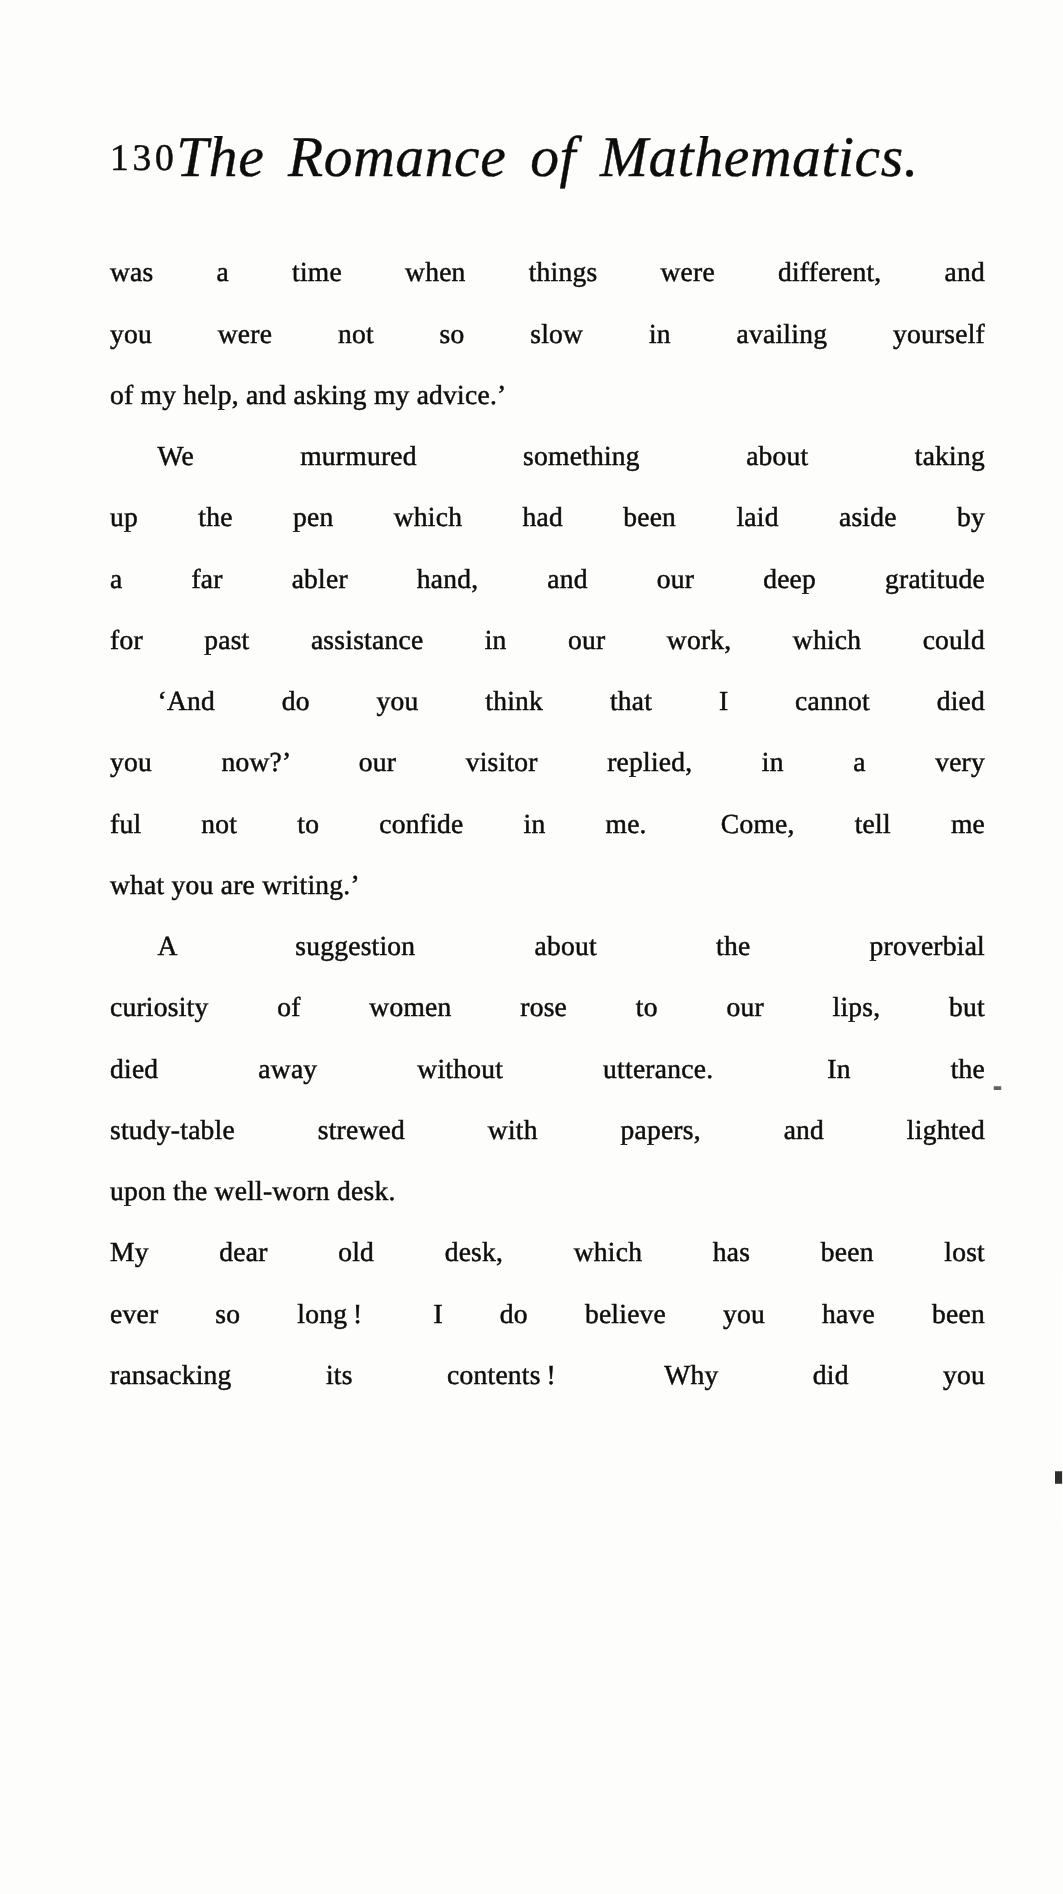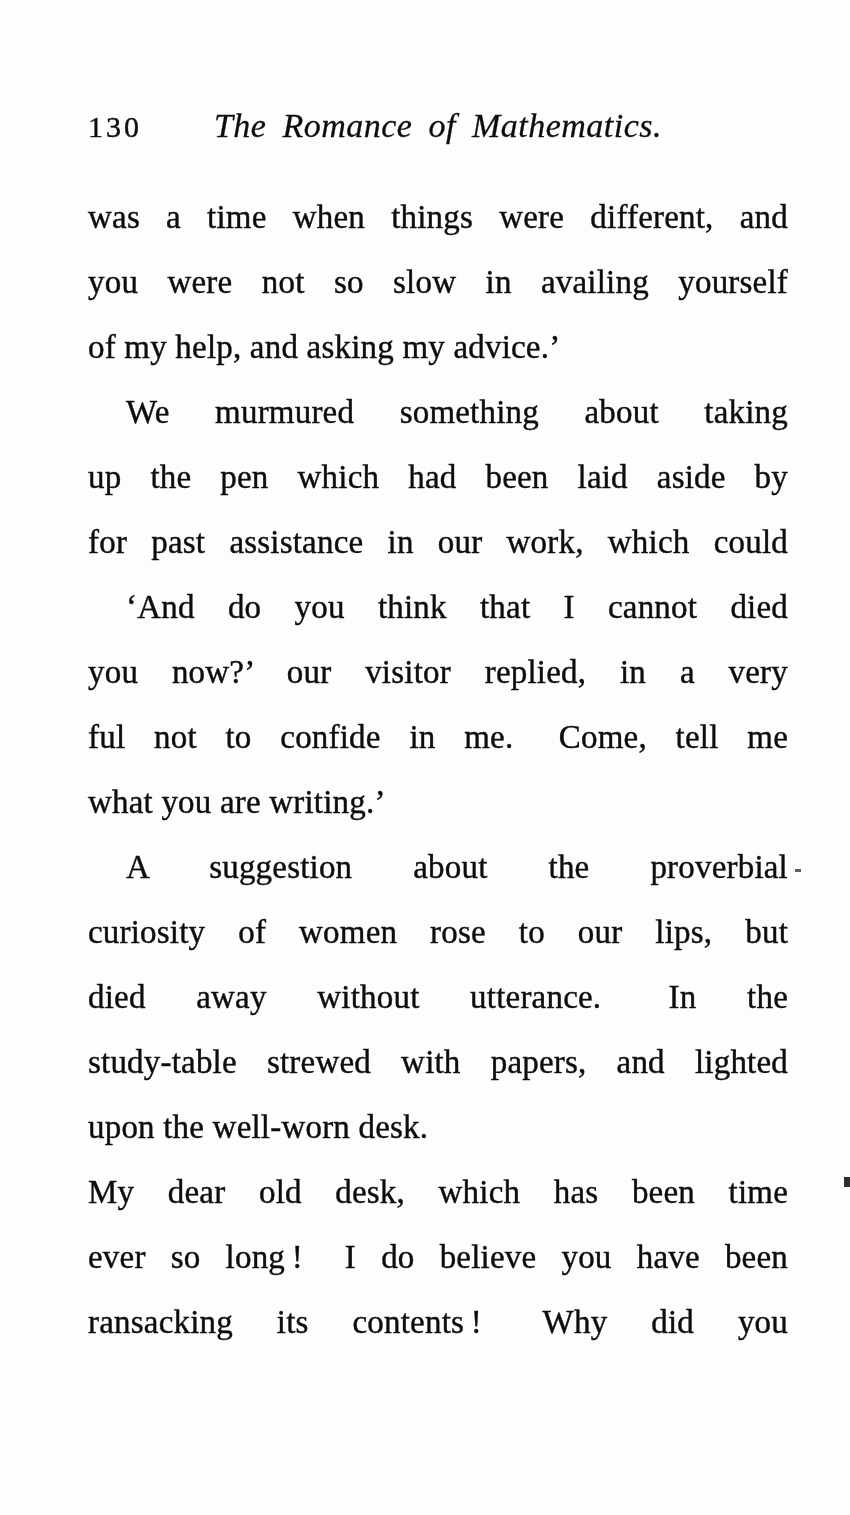--- a/index.html
+++ b/index.html
@@ -33,36 +33,35 @@
     left: 0;
     top: 1px;
     font-size: 30px;
     letter-spacing: 3px;
     -webkit-text-stroke: 0.4px #111;
   }
   .title {
     display: block;
     text-align: center;
     font-style: italic;
-    font-size: 34px;
+    font-size: 46px;
     letter-spacing: 0.5px;
     word-spacing: 7px;
     -webkit-text-stroke: 0.3px #111;
   }
   .bodytext {
     margin-top: 47px;
   }
   .line {
-    font-size: 33px;
+    font-size: 22px;
     line-height: 49px;
     letter-spacing: 0.2px;
     text-align: justify;
     text-align-last: justify;
     text-justify: inter-word;
-    margin-top: 16px;
     -webkit-text-stroke: 0.4px #111;
   }
   .line.last {
     text-align-last: left;
   }
   .line.indent {
     text-indent: 38px;
   }
   .artifact {
     position: absolute;
@@ -86,40 +85,41 @@
 
       <div class="para">
         <div class="line">was a time when things were different, and</div>
         <div class="line">you were not so slow in availing yourself</div>
         <div class="line last">of my help, and asking my advice.’</div>
       </div>
 
       <div class="para">
         <div class="line indent">We murmured something about taking</div>
         <div class="line">up the pen which had been laid aside by</div>
+        <div class="line">a far abler hand, and our deep gratitude</div>
         <div class="line">for past assistance in our work, which could</div>
       </div>
 
       <div class="para">
         <div class="line indent">‘And do you think that I cannot died</div>
         <div class="line">you now?’ our visitor replied, in a very</div>
         <div class="line">ful not to confide in me.  Come, tell me</div>
         <div class="line last">what you are writing.’</div>
       </div>
 
       <div class="para">
         <div class="line indent">A suggestion about the proverbial</div>
         <div class="line">curiosity of women rose to our lips, but</div>
         <div class="line">died away without utterance.  In the</div>
         <div class="line">study-table strewed with papers, and lighted</div>
         <div class="line last">upon the well-worn desk.</div>
       </div>
 
       <div class="para">
-        <div class="line">My dear old desk, which has been time</div>
+        <div class="line">My dear old desk, which has been lost</div>
         <div class="line">ever so long !  I do believe you have been</div>
         <div class="line">ransacking its contents !  Why did you</div>
       </div>
 
     </div>
   </div>
 
   <div class="artifact a1"></div>
   <div class="artifact a2"></div>
 </div>

